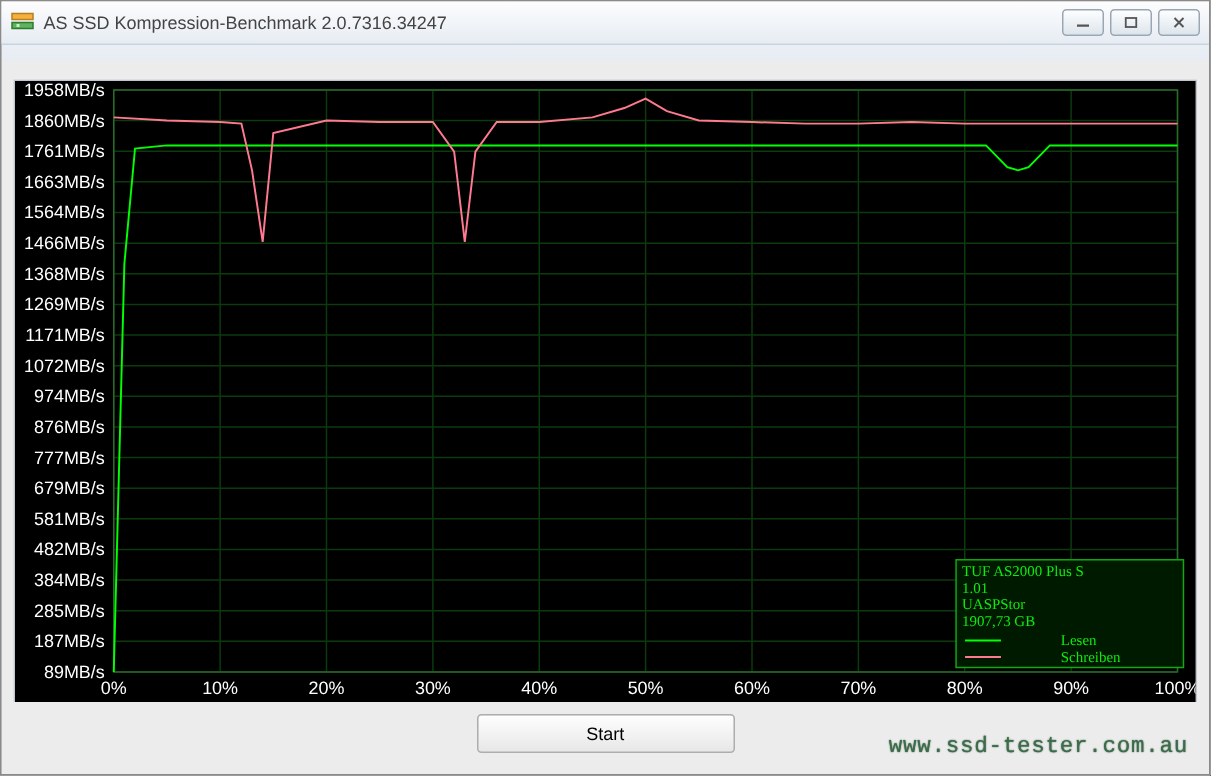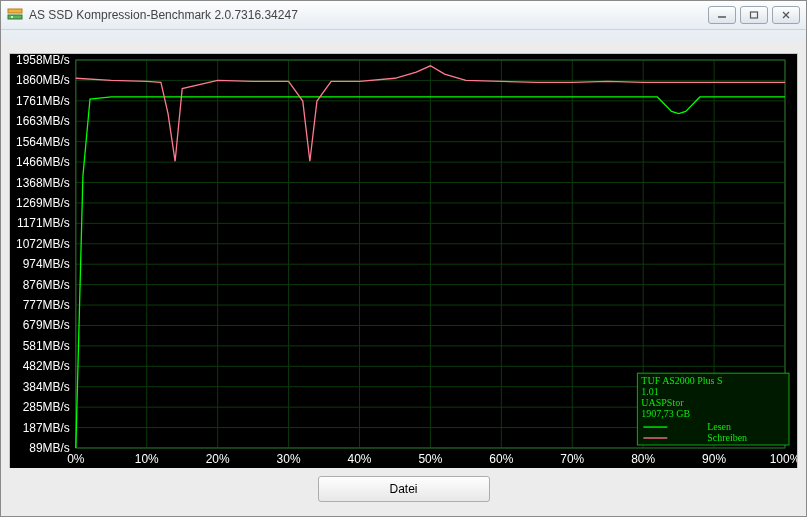--- a/index.html
+++ b/index.html
@@ -137,16 +137,17 @@
         <text x="633" y="353" fill="#0eea0e" font-size="10px" font-family="Tahoma">UASPStor</text>
         <text x="633" y="364" fill="#0eea0e" font-size="10px" font-family="Tahoma">1907,73 GB</text>
         <line x1="635" y1="374" x2="659" y2="374" stroke="#00ff00" stroke-width="1.3"></line>
         <text x="699" y="377" fill="#0eea0e" font-size="10px" font-family="Tahoma">Lesen</text>
         <line x1="635" y1="385" x2="659" y2="385" stroke="#ff7a90" stroke-width="1.3"></line>
         <text x="699" y="388" fill="#0eea0e" font-size="10px" font-family="Tahoma">Schreiben</text>
       </svg>
   </div>
 
   <div class="buttons">
-    <div class="btn">Datei</div>
+    <div class="btn">Start</div>
   </div>
 
+  <div class="watermark">www.ssd-tester.com.au</div>
 </div>
 
 </body></html>

